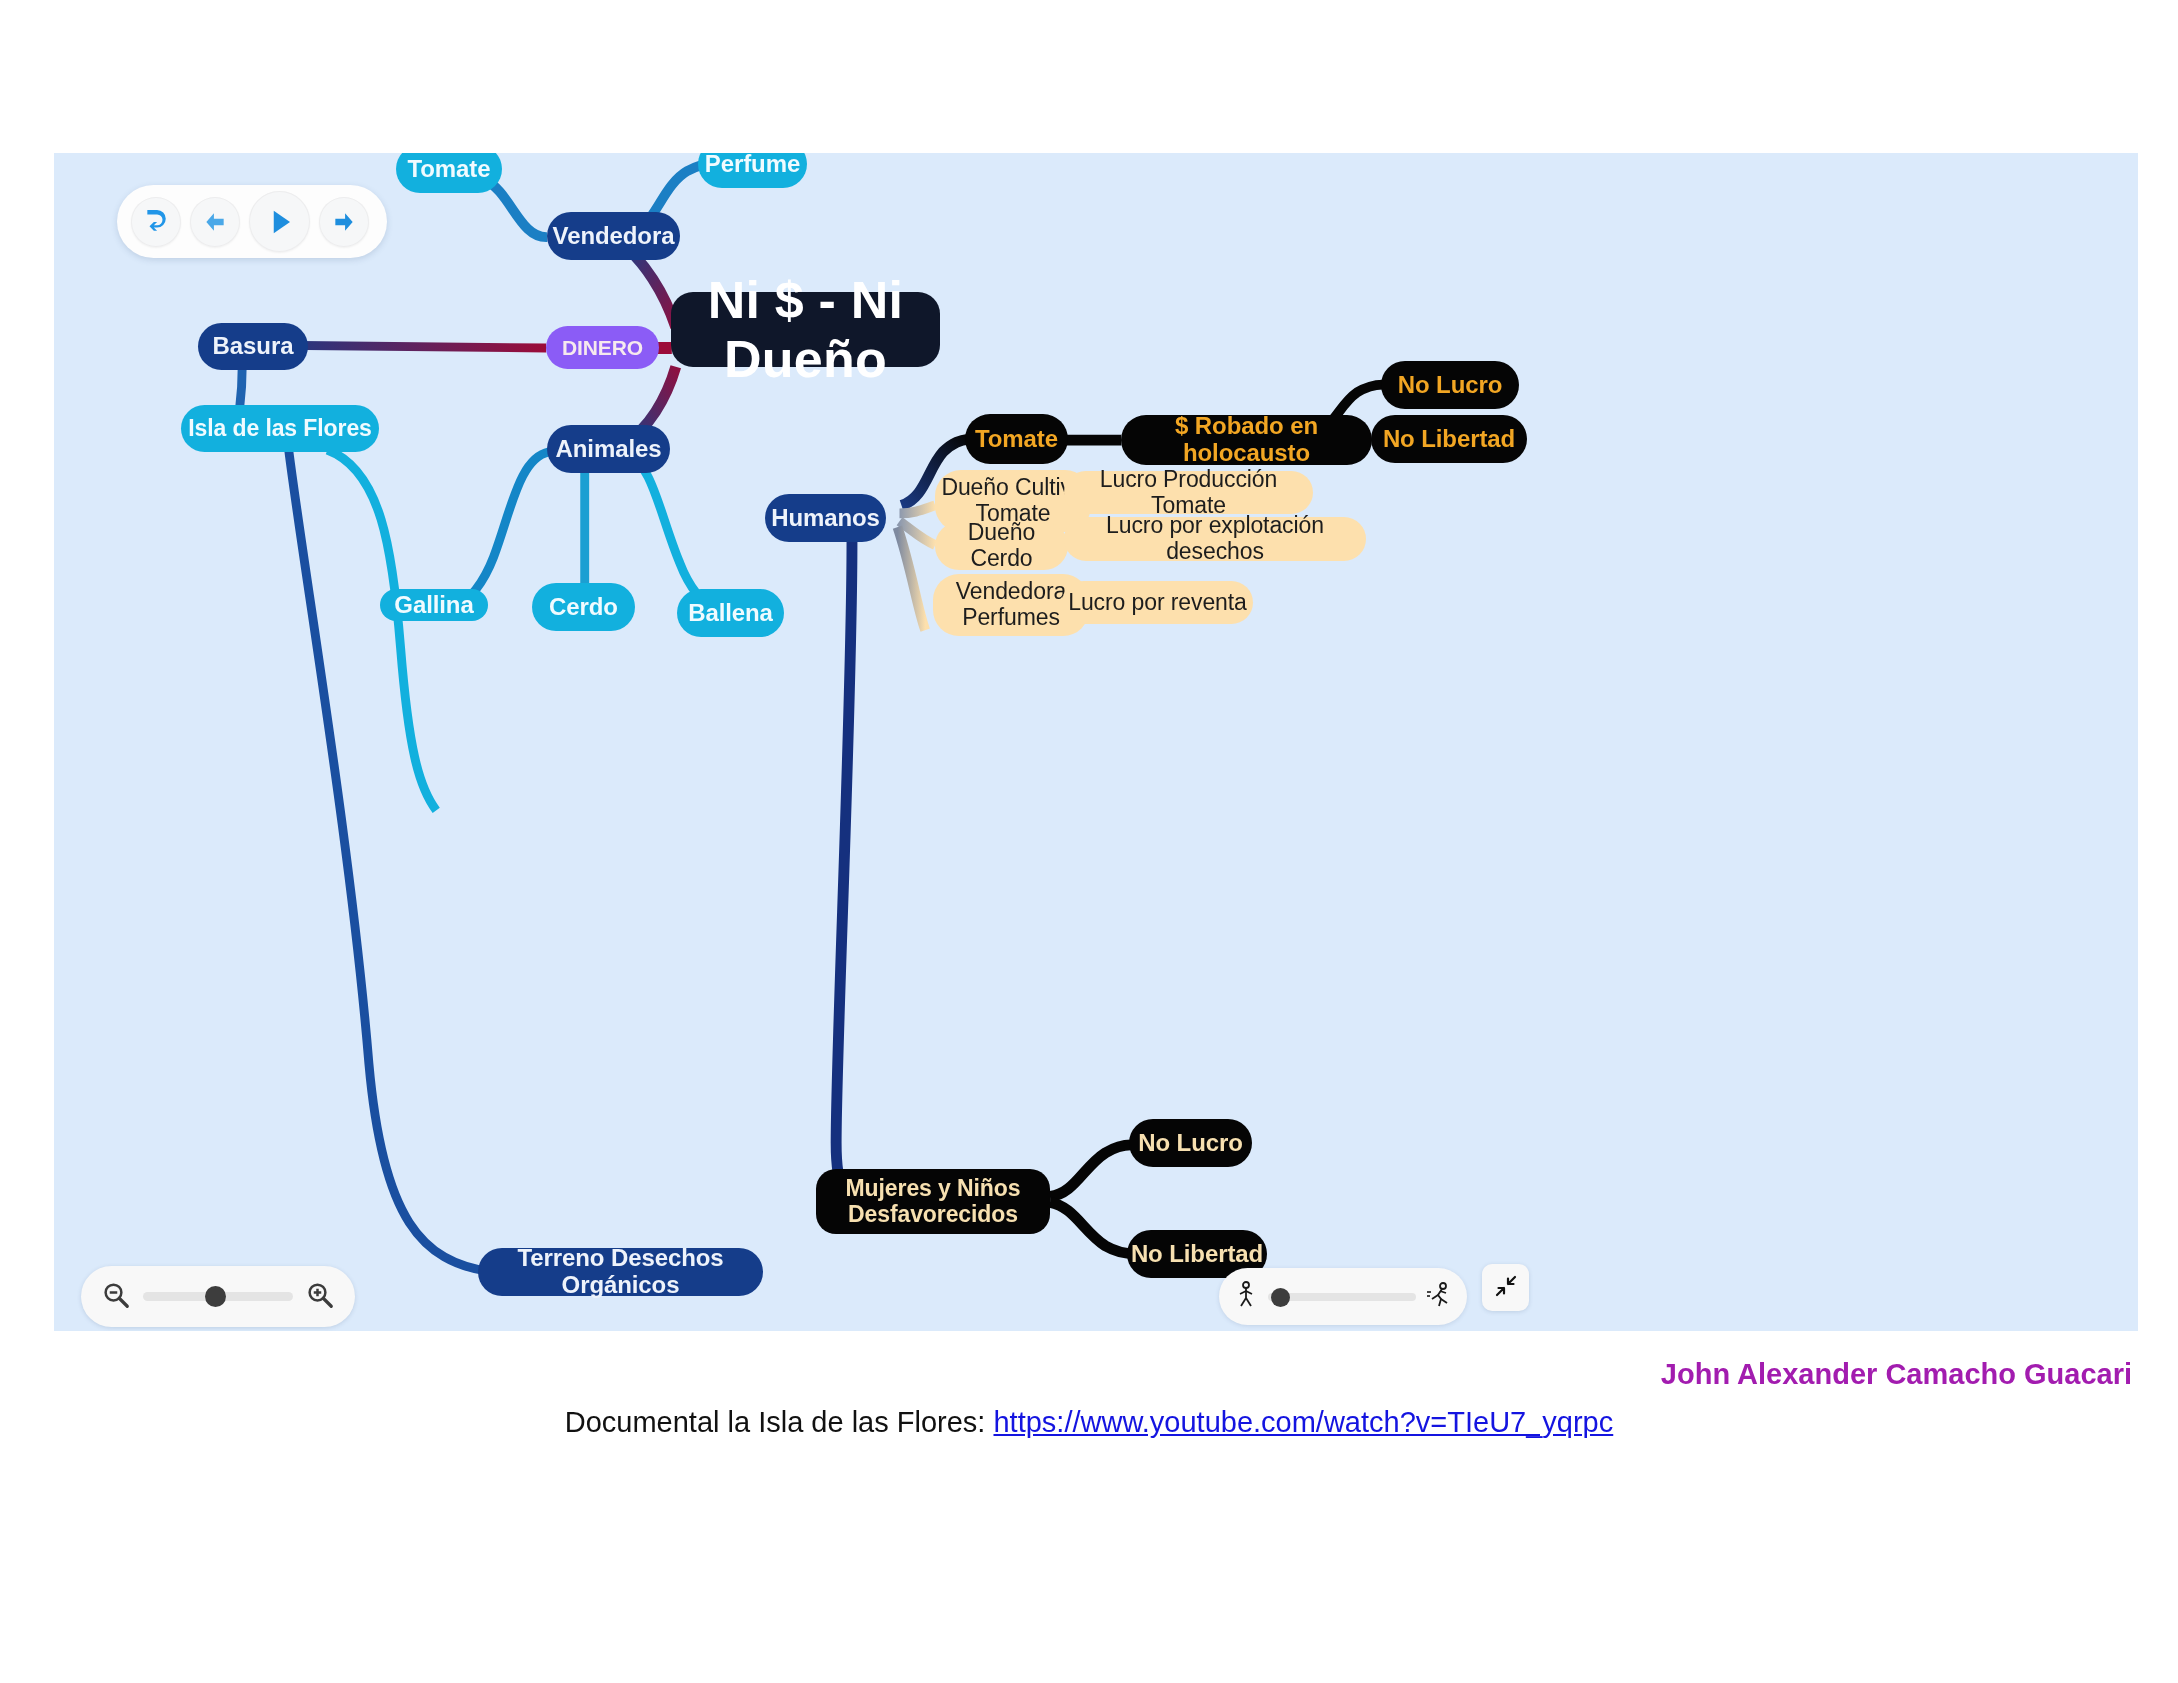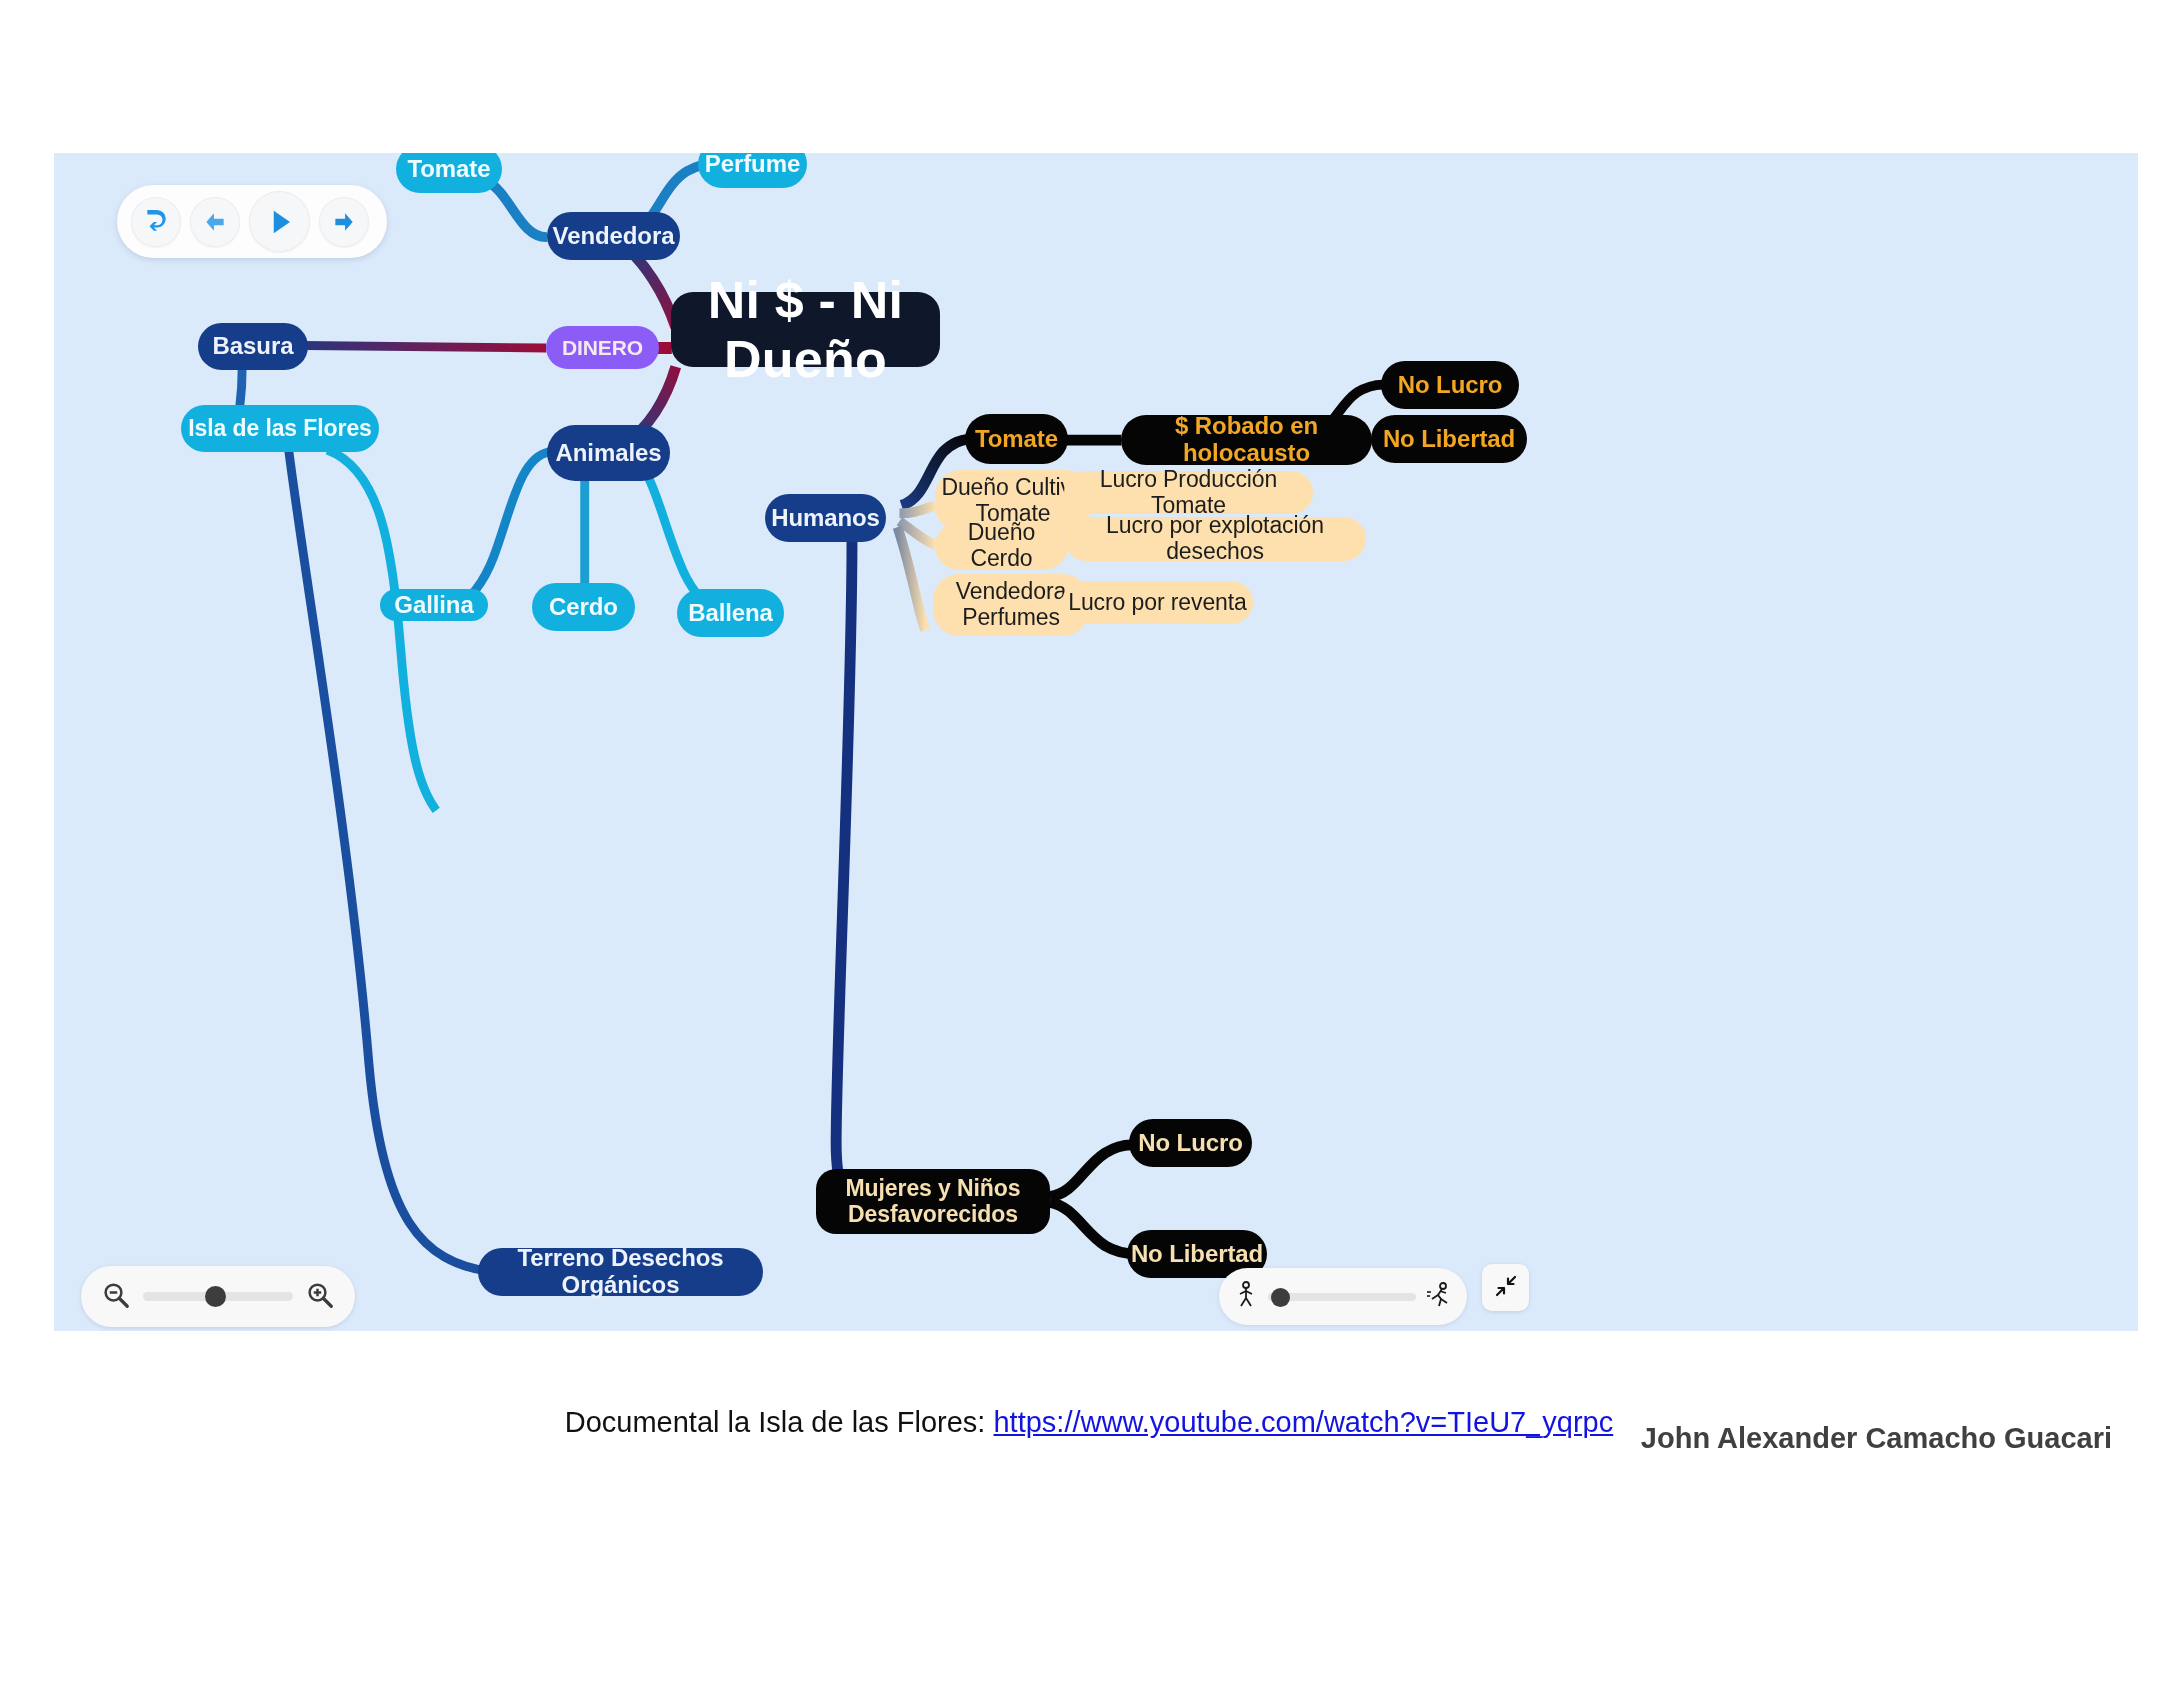--- a/index.html
+++ b/index.html
@@ -163,28 +163,28 @@
     color: #111111;
     font-family: "Liberation Sans", sans-serif;
     margin-top: 41px;
   }
   #footer-link {
     color: #1414e0;
     text-decoration: underline;
   }
   #author {
     position: absolute;
-    left: 0; top: 1422px;
+    left: 0; top: 1358px;
     width: 2178px;
     text-align: right;
-    padding-right: 66px;
+    padding-right: 46px;
     box-sizing: border-box;
     font-size: 29px;
     font-weight: bold;
-    color: #404040;
+    color: #a21caf;
   }
 </style>
 </head>
 <body>
 
 <div id="page">
 
   <div id="canvas">
 
     <svg id="edges" viewBox="0 0 2105 1190" xmlns="http://www.w3.org/2000/svg">
@@ -278,21 +278,21 @@
     <div class="node n-cyan" style="left:644px; top:-13px; width:109px; height:48px; font-size:24px;">Perfume</div>
 
     <div class="node n-dark" style="left:493px; top:59px; width:133px; height:48px; font-size:24px;">Vendedora</div>
 
     <div class="node n-dark" style="left:144px; top:170px; width:110px; height:47px; font-size:24px;">Basura</div>
 
     <div class="node n-crim" style="left:492px; top:173px; width:113px; height:43px; font-size:21px;">DINERO</div>
 
     <div class="node n-cyan" style="left:127px; top:252px; width:198px; height:47px; font-size:23px;">Isla de las Flores</div>
 
-    <div class="node n-dark" style="left:493px; top:272px; width:123px; height:56px; font-size:24px;">Animales</div>
+    <div class="node n-dark" style="left:493px; top:272px; width:123px; height:48px; font-size:24px;">Animales</div>
 
     <div class="node n-cyan" style="left:326px; top:436px; width:108px; height:32px; font-size:24px;">Gallina</div>
 
     <div class="node n-cyan" style="left:478px; top:430px; width:103px; height:48px; font-size:24px;">Cerdo</div>
 
     <div class="node n-cyan" style="left:623px; top:436px; width:107px; height:48px; font-size:24px;">Ballena</div>
 
     <div class="node n-dark" style="left:424px; top:1095px; width:285px; height:48px; font-size:24px;">Terreno Desechos Orgánicos</div>
 
     <div class="node n-dark" style="left:711px; top:341px; width:121px; height:48px; font-size:24px;">Humanos</div>

